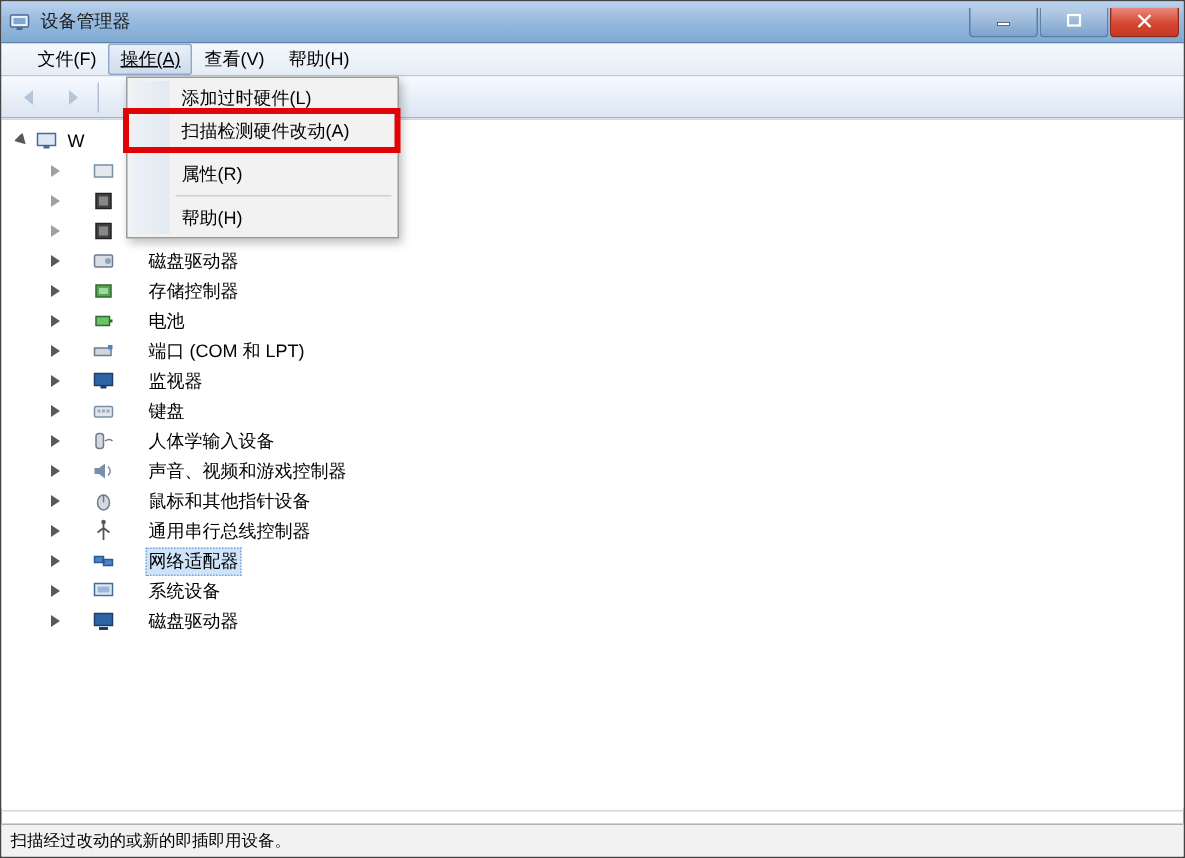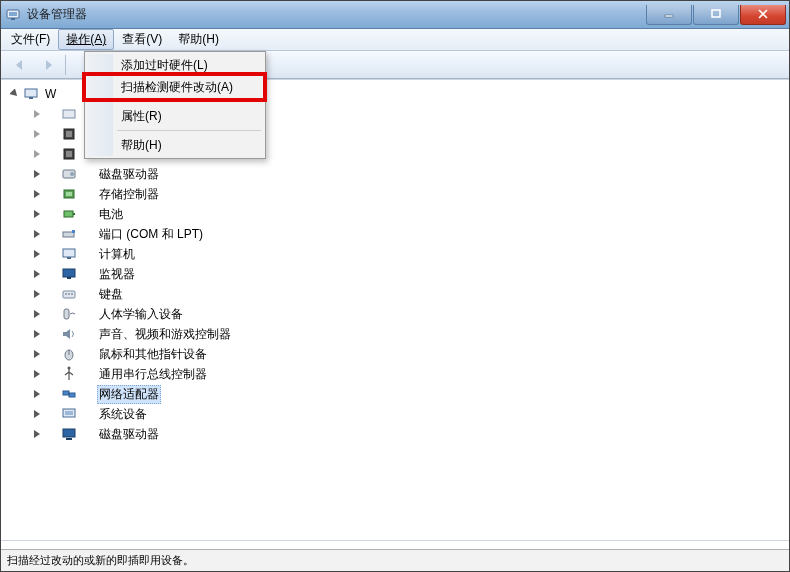--- a/index.html
+++ b/index.html
@@ -49,21 +49,21 @@
   .win-btn svg { display: block; }
 
   
   .menubar {
     height: 22px;
     background: linear-gradient(to bottom, #f4f8fc 0%, #e5edf6 100%);
     border-bottom: 1px solid #b9c7d8;
     display: flex;
     align-items: center;
     font-size: 12px;
-    padding: 0 2px;
+    padding: 0 16px;
   }
   .menu-item {
     padding: 2px 8px;
     cursor: default;
   }
   .menu-item.active {
     background: linear-gradient(to bottom, #e8eff8 0%, #cfdcef 100%);
     border: 1px solid #91a7c7;
     border-radius: 2px;
     padding: 1px 7px;
@@ -362,34 +362,20 @@
         <span class="tree-label">端口 (COM 和 LPT)</span>
       </div>
       <div class="tree-row child">
         <span class="expander">
             <svg width="10" height="10">
               <path d="M2 1 L8 5 L2 9 Z" fill="#595959"></path>
             </svg>
           </span>
         <span class="dev-icon">
             <svg width="16" height="16">
-              <rect x="2" y="3" width="12" height="8" fill="#dfe9f5" stroke="#4a6b94"></rect>
-              <rect x="6" y="11" width="4" height="2" fill="#4a6b94"></rect>
-            </svg>
-          </span>
-        <span class="tree-label">计算机</span>
-      </div>
-      <div class="tree-row child">
-        <span class="expander">
-            <svg width="10" height="10">
-              <path d="M2 1 L8 5 L2 9 Z" fill="#595959"></path>
-            </svg>
-          </span>
-        <span class="dev-icon">
-            <svg width="16" height="16">
               <rect x="2" y="3" width="12" height="8" fill="#2d64a4" stroke="#1c3f68"></rect>
               <rect x="6" y="11" width="4" height="2" fill="#1c3f68"></rect>
             </svg>
           </span>
         <span class="tree-label">监视器</span>
       </div>
       <div class="tree-row child">
         <span class="expander">
             <svg width="10" height="10">
               <path d="M2 1 L8 5 L2 9 Z" fill="#595959"></path>

